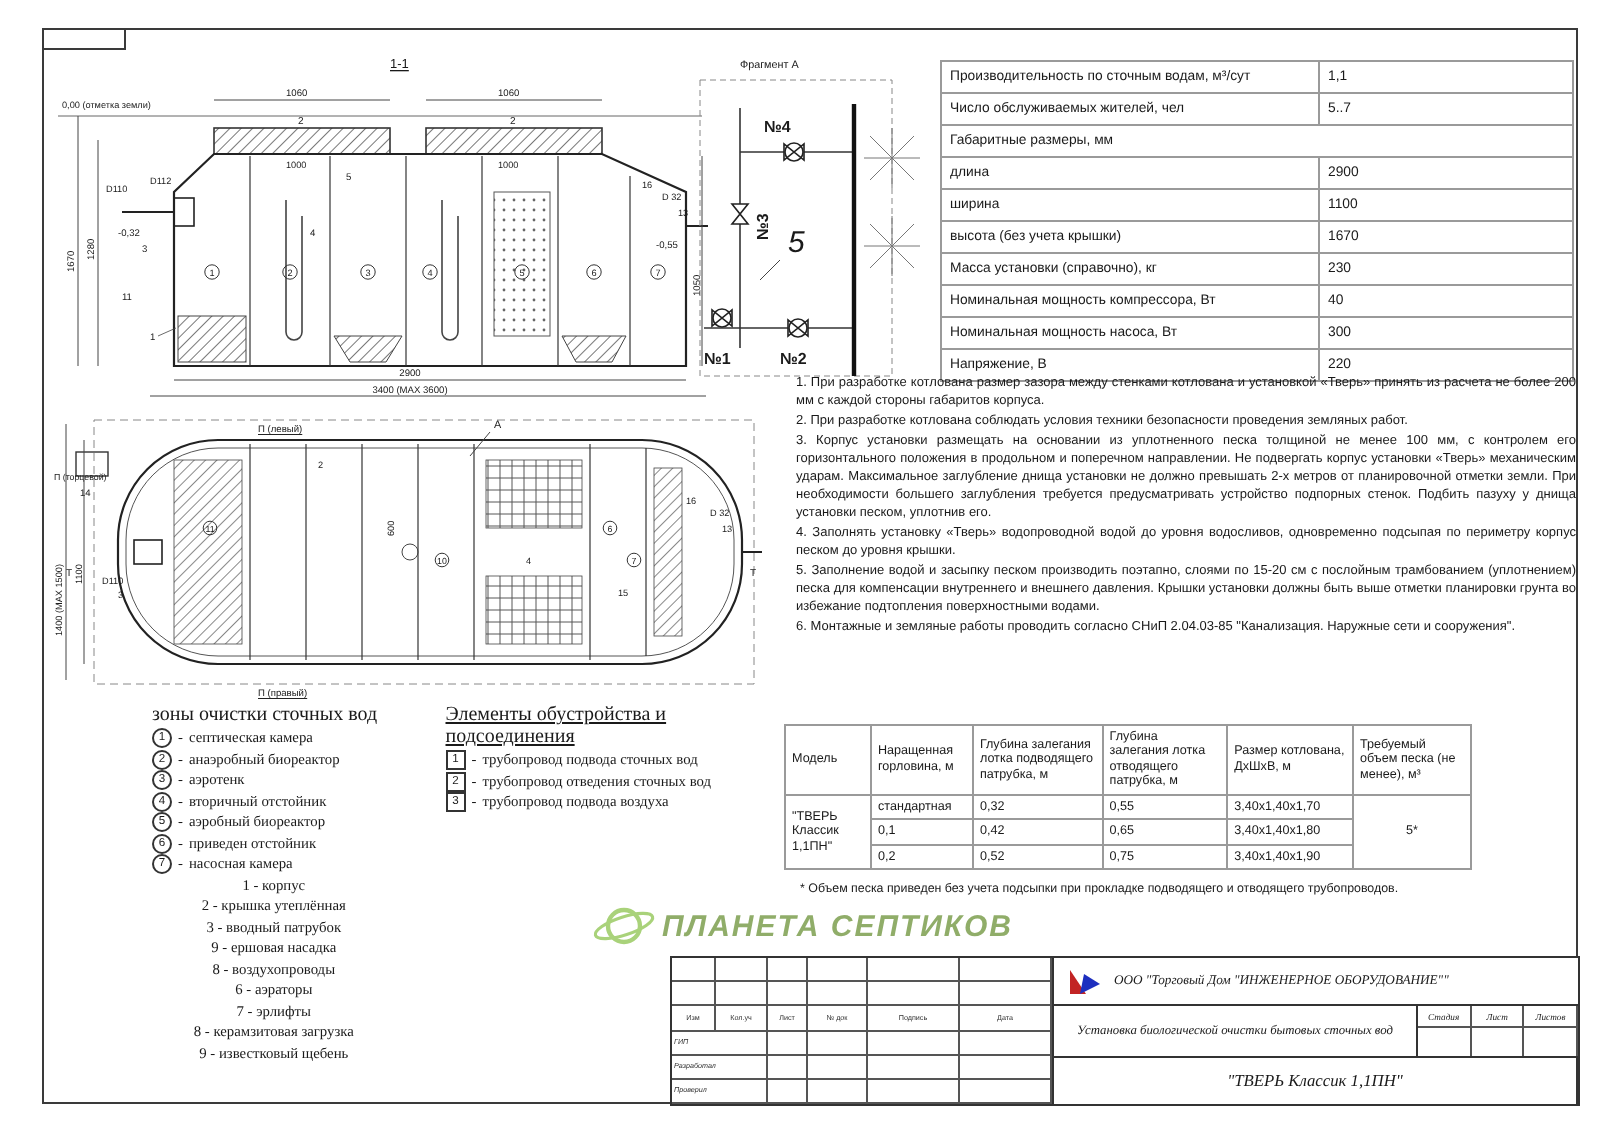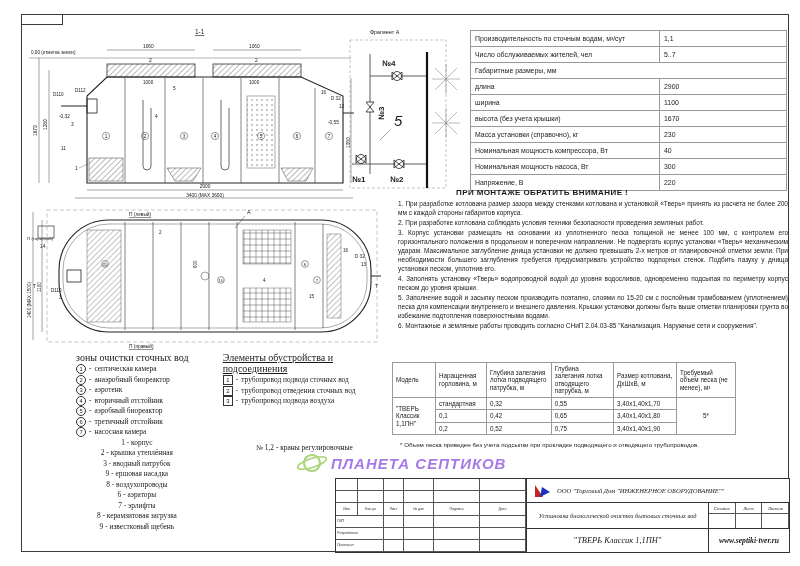--- a/index.html
+++ b/index.html
@@ -67,21 +67,21 @@
   .stage-v{flex:1;display:flex;}
   .stage-v div{flex:1;border-right:.6px solid #555;}
   .tb-bottom{height:23px;display:flex;}
   .tb-product{flex:1;display:flex;align-items:center;justify-content:center;border-right:.8px solid #333;
               font-family:"Liberation Serif",serif;font-style:italic;font-size:8.4px;}
   .tb-site{width:80px;display:flex;align-items:center;justify-content:center;
            font-family:"Liberation Serif",serif;font-style:italic;font-weight:bold;font-size:7.6px;}
 
   
   .watermark{position:absolute;left:296px;top:450px;display:flex;align-items:center;gap:3px;
-             color:#6d28d9;opacity:.62;z-index:6;pointer-events:none;}
+             color:#4d7c0f;opacity:.62;z-index:6;pointer-events:none;}
   .watermark-text{font-size:15px;font-weight:bold;font-style:italic;letter-spacing:1px;
                   font-family:"Liberation Sans",sans-serif;}
 
   svg text{font-family:"Liberation Sans",sans-serif;fill:#1a1a1a;}
   .drw{position:absolute;}
 </style>
 </head>
 <body>
 
 <div class="sheet">
@@ -329,21 +329,20 @@
           <td class="val">300</td>
         </tr>
     <tr>
           <td>Напряжение, В</td>
           <td class="val">220</td>
         </tr>
   </tbody>
     </table>
 
   <div class="notes">
-    <h3>ПРИ МОНТАЖЕ ОБРАТИТЬ ВНИМАНИЕ !</h3>
     <div>
 
     <p>1. При разработке котлована размер зазора между стенками котлована и установкой «Тверь» принять из расчета не более 200 мм с каждой стороны габаритов корпуса.</p>
         <p>2. При разработке котлована соблюдать условия техники безопасности проведения земляных работ.</p>
         <p>3. Корпус установки размещать на основании из уплотненного песка толщиной не менее 100 мм, с контролем его горизонтального положения в продольном и поперечном направлении. Не подвергать корпус установки «Тверь» механическим ударам. Максимальное заглубление днища установки не должно превышать 2-х метров от планировочной отметки земли. При необходимости большего заглубления требуется предусматривать устройство подпорных стенок.  Подбить пазуху у днища установки песком, уплотнив его.</p>
         <p>4. Заполнять установку «Тверь» водопроводной водой до уровня водосливов, одновременно подсыпая по периметру корпус песком до уровня крышки.</p>
         <p>5. Заполнение водой и засыпку песком производить поэтапно, слоями по 15-20 см с послойным трамбованием (уплотнением) песка для компенсации внутреннего и внешнего давления. Крышки установки должны быть выше отметки планировки грунта во избежание подтопления поверхностными водами.</p>
         <p>6. Монтажные и земляные работы проводить согласно СНиП 2.04.03-85 "Канализация. Наружные сети и сооружения".</p>
       </div>
   </div>
@@ -416,21 +415,21 @@
 
             <div class="lg-item">
               <span class="badge round">5</span>
               <span>- </span>
               <span>аэробный биореактор</span>
             </div>
 
             <div class="lg-item">
               <span class="badge round">6</span>
               <span>- </span>
-              <span>третичный отстойник</span>
+              <span>приведен отстойник</span>
             </div>
 
             <div class="lg-item">
               <span class="badge round">7</span>
               <span>- </span>
               <span>насосная камера</span>
             </div>
           </div>
       </div>
       <div class="col-infra">
@@ -465,21 +464,20 @@
           <div class="el-item">3 - вводный патрубок</div>
           <div class="el-item">9 - ершовая насадка</div>
           <div class="el-item">8 - воздухопроводы</div>
           <div class="el-item">6 - аэраторы</div>
           <div class="el-item">7 - эрлифты</div>
           <div class="el-item">8 - керамзитовая загрузка</div>
           <div class="el-item">9 - известковый щебень</div>
         </div>
       <div class="el-col2">
         <div class="valve-note">
-          <div>№ 1,2 - краны регулировочные</div>
         </div>
       </div>
     </div>
   </div>
 
   <div class="tblock">
     <div class="rev">
       <div class="cell"></div>
         <div class="cell"></div>
         <div class="cell"></div>
@@ -532,21 +530,20 @@
           </div>
           <div class="stage-v">
               <div></div>
               <div></div>
               <div></div>
             </div>
         </div>
       </div>
       <div class="tb-bottom">
         <div class="tb-product">"ТВЕРЬ Классик 1,1ПН"</div>
-        <div class="tb-site">www.septiki-tver.ru</div>
       </div>
     </div>
   </div>
 
   <div class="watermark">
     <svg width="32" height="26" viewBox="0 0 32 26">
       <circle cx="16" cy="13" r="8" fill="none" stroke="#76b82a" stroke-width="2.2"></circle>
       <ellipse cx="16" cy="13" rx="15" ry="4.5" fill="none" stroke="#76b82a" stroke-width="1.6" transform="rotate(-18 16 13)"></ellipse>
     </svg>
     <span class="watermark-text">ПЛАНЕТА СЕПТИКОВ</span>

